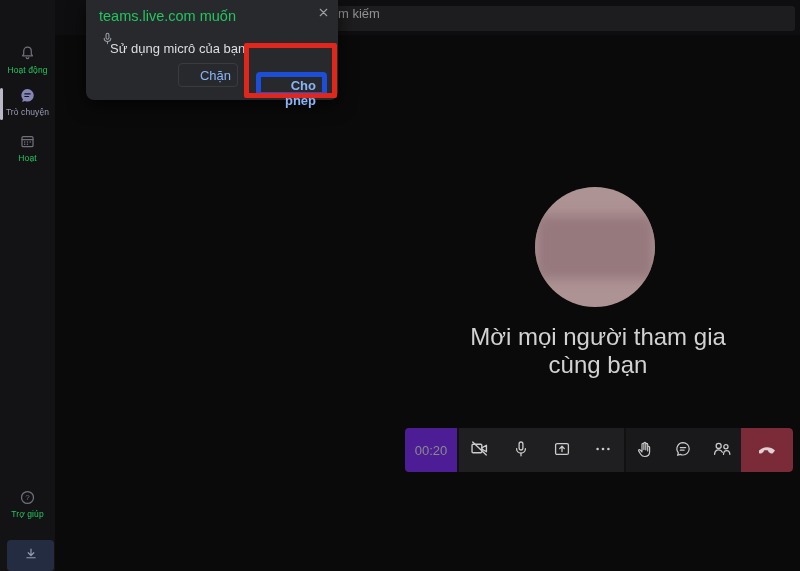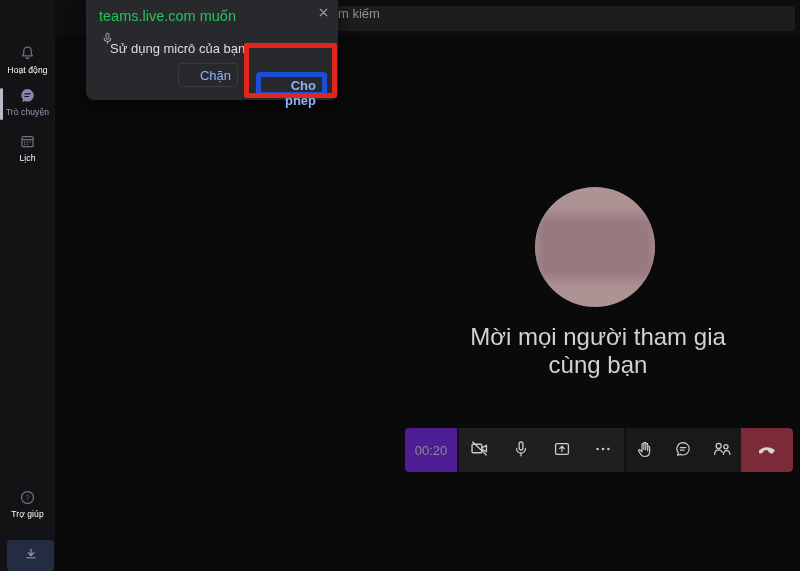--- a/index.html
+++ b/index.html
@@ -8,21 +8,21 @@
           font-family:"Liberation Sans",sans-serif;-webkit-font-smoothing:antialiased;}
 
   
   .topbar{position:absolute;left:55px;top:0;right:0;height:35px;background:#0e0e10;}
   .search-strip{position:absolute;left:281px;right:5px;top:6px;height:25px;background:#1d1d1f;
                 border-radius:3px;display:flex;}
   .search-strip span{color:#8f9094;font-size:13px;padding-left:2px;}
 
   
   .sidebar{position:absolute;left:0;top:0;bottom:0;width:55px;background:#131316;}
-  .sb-item{position:absolute;left:0;width:55px;text-align:center;color:#ffffff;cursor:pointer;}
+  .sb-item{position:absolute;left:0;width:55px;text-align:center;color:#22c55e;cursor:pointer;}
   .sb-item svg{display:block;margin:0 auto;}
   .sb-label{display:block;font-size:8.5px;margin-top:2px;letter-spacing:.1px;}
   .sb-item.selected{color:#9a9bb4;}
   .sel-ind{position:absolute;left:0;top:2px;width:2.5px;height:32px;background:#b9bac6;border-radius:2px;}
 
   .dl-btn{position:absolute;left:7px;top:540px;width:47px;height:31px;background:#242c42;
           border:none;border-radius:4px;display:flex;align-items:center;justify-content:center;cursor:pointer;}
 
   
   .stage{position:absolute;left:55px;top:35px;right:0;bottom:0;background:#0a0a0b;}
@@ -97,21 +97,21 @@
     </div>
 
     <div class="sb-item" style="top:132px">
       <span>
         <svg width="19" height="19" viewBox="0 0 20 20" fill="none" stroke="#6f7079" stroke-width="1.3">
           <rect x="4.2" y="4.8" width="11.6" height="10.6" rx="1.3"></rect>
           <path d="M4.2 8h11.6"></path>
           <path d="M7 10.6h.1M9.9 10.6h.1M12.8 10.6h.1M7 12.9h.1M9.9 12.9h.1" stroke-width="1.5"></path>
         </svg>
       </span>
-      <span class="sb-label">Lịch</span>
+      <span class="sb-label">Hoạt</span>
     </div>
 
     <div class="sb-item" style="top:488px">
       <span>
         <svg width="19" height="19" viewBox="0 0 20 20" fill="none">
           <circle cx="10" cy="10" r="6.3" stroke="#6f7079" stroke-width="1.3"></circle>
           <text x="10" y="13" font-size="8.5" text-anchor="middle" fill="#6f7079" stroke="none" font-family="Liberation Sans, sans-serif">?</text>
         </svg>
       </span>
       <span class="sb-label">Trợ giúp</span>

